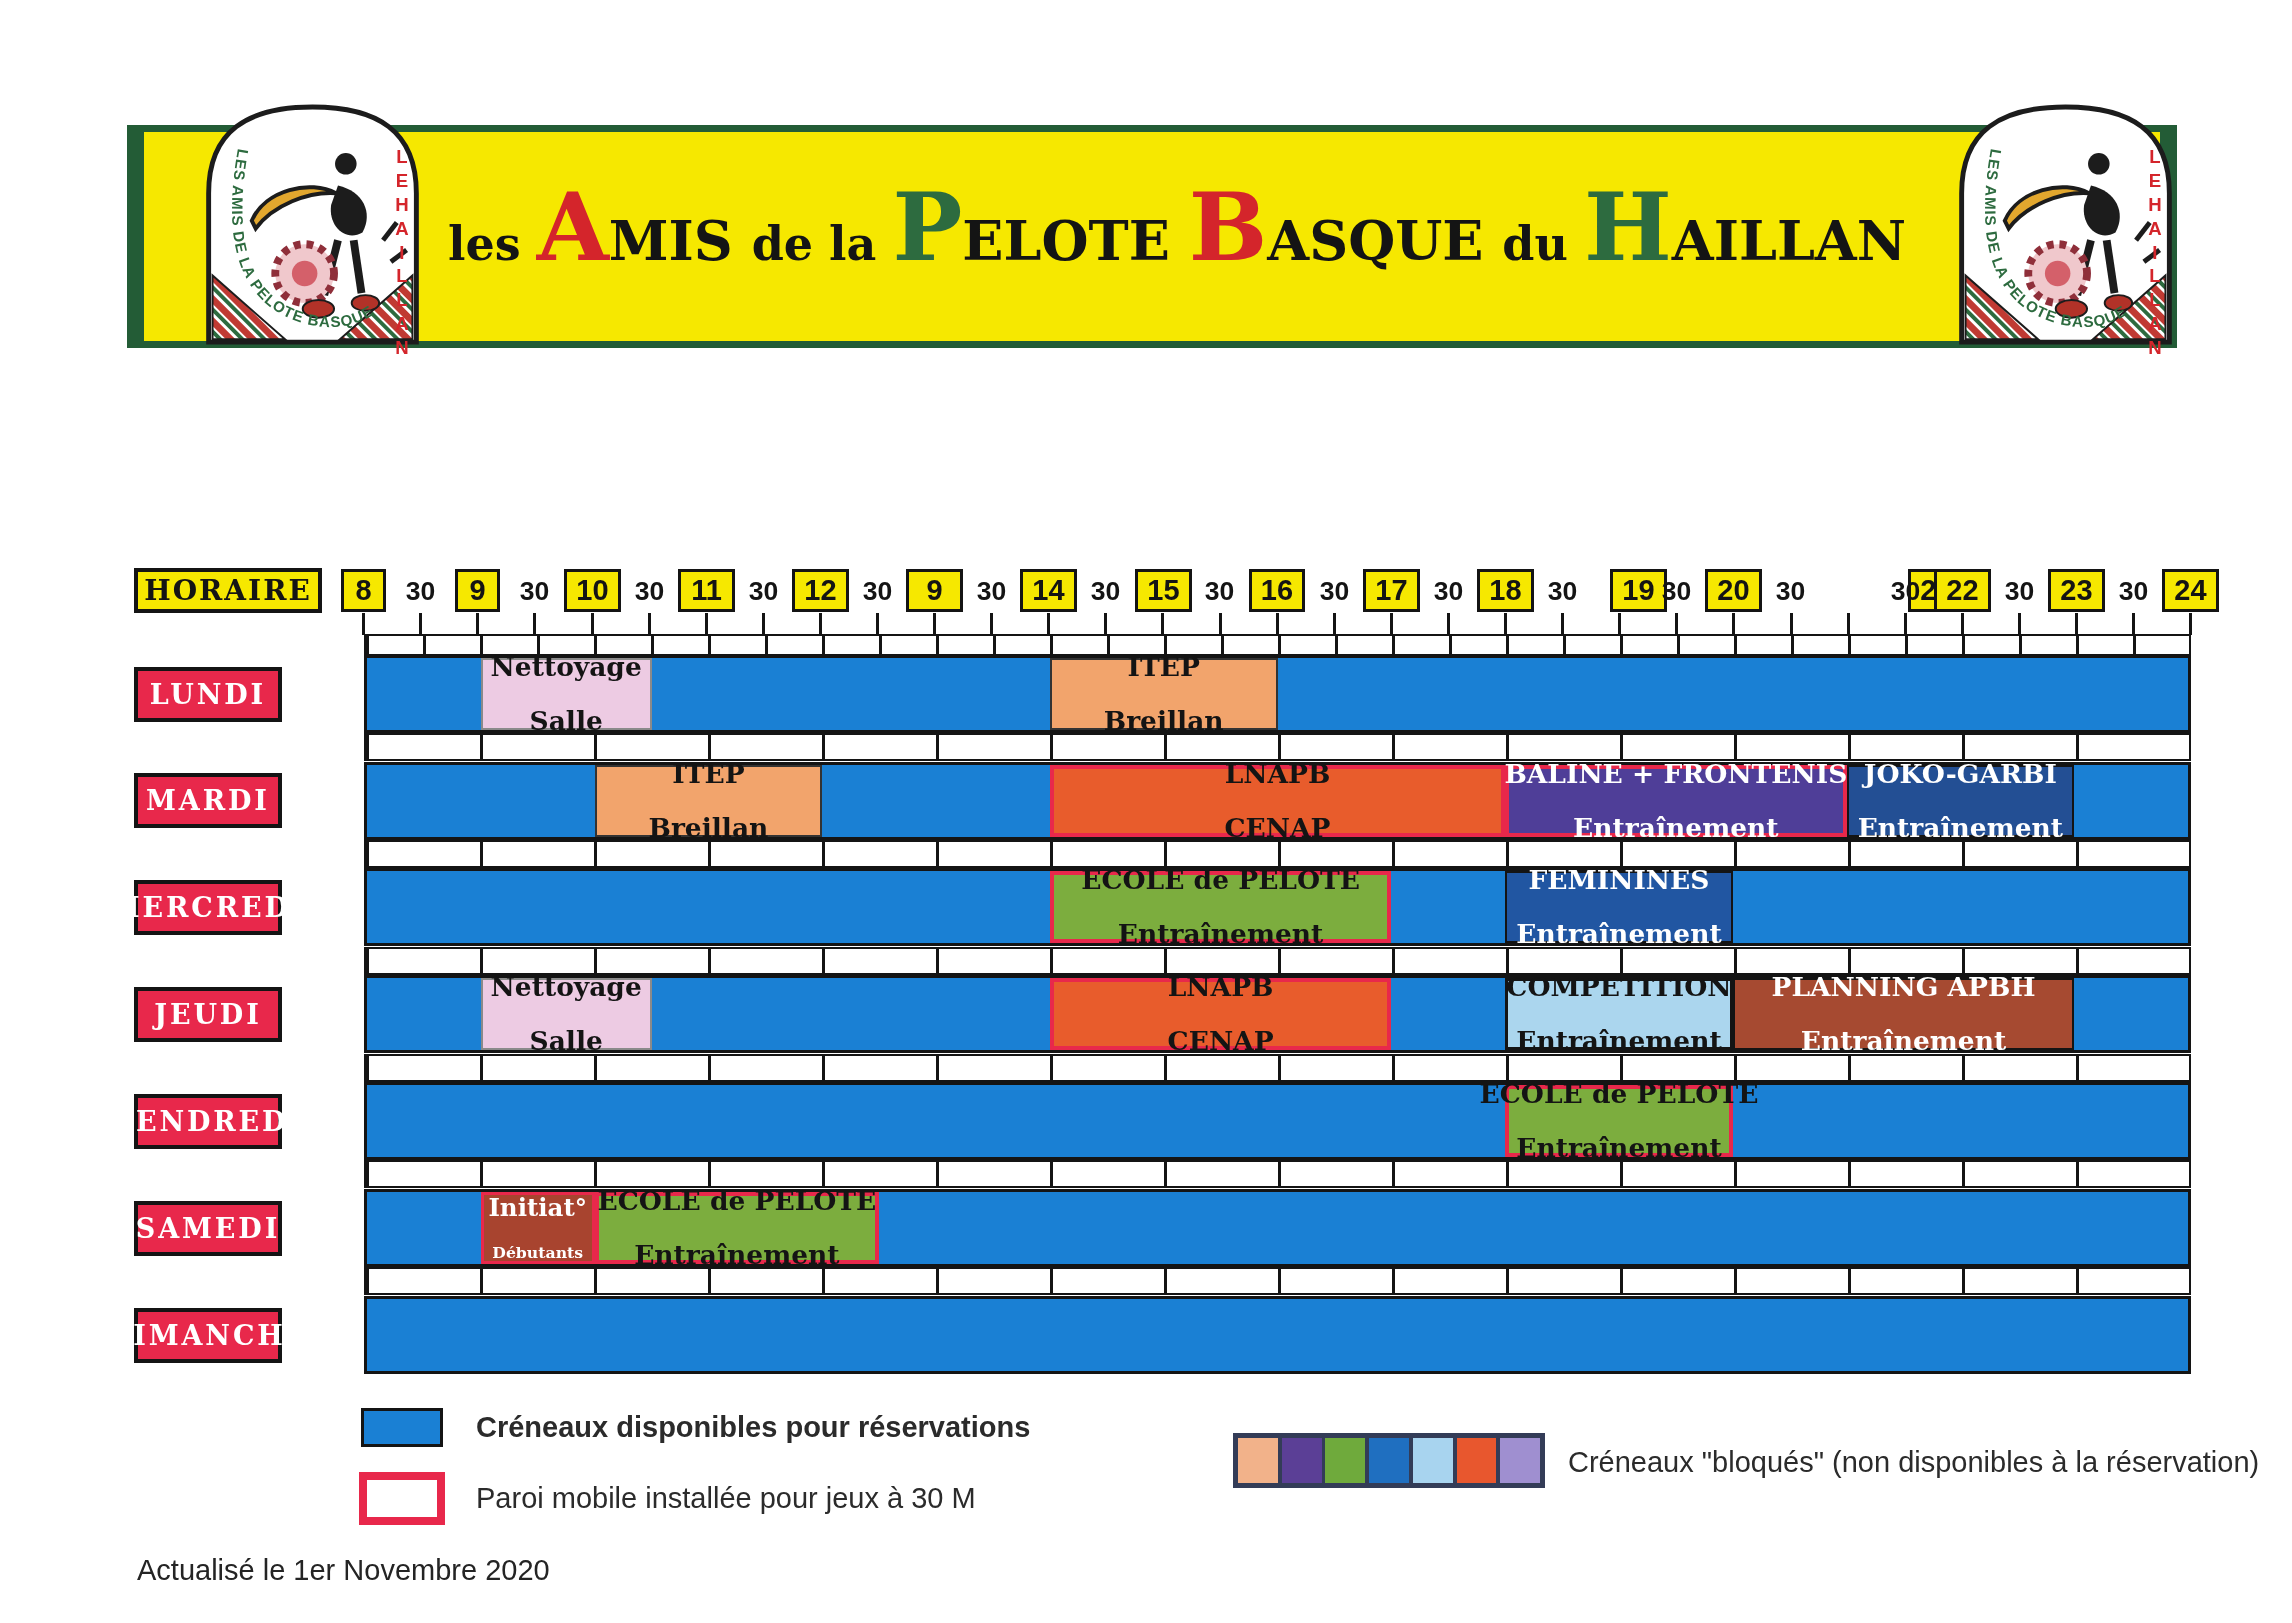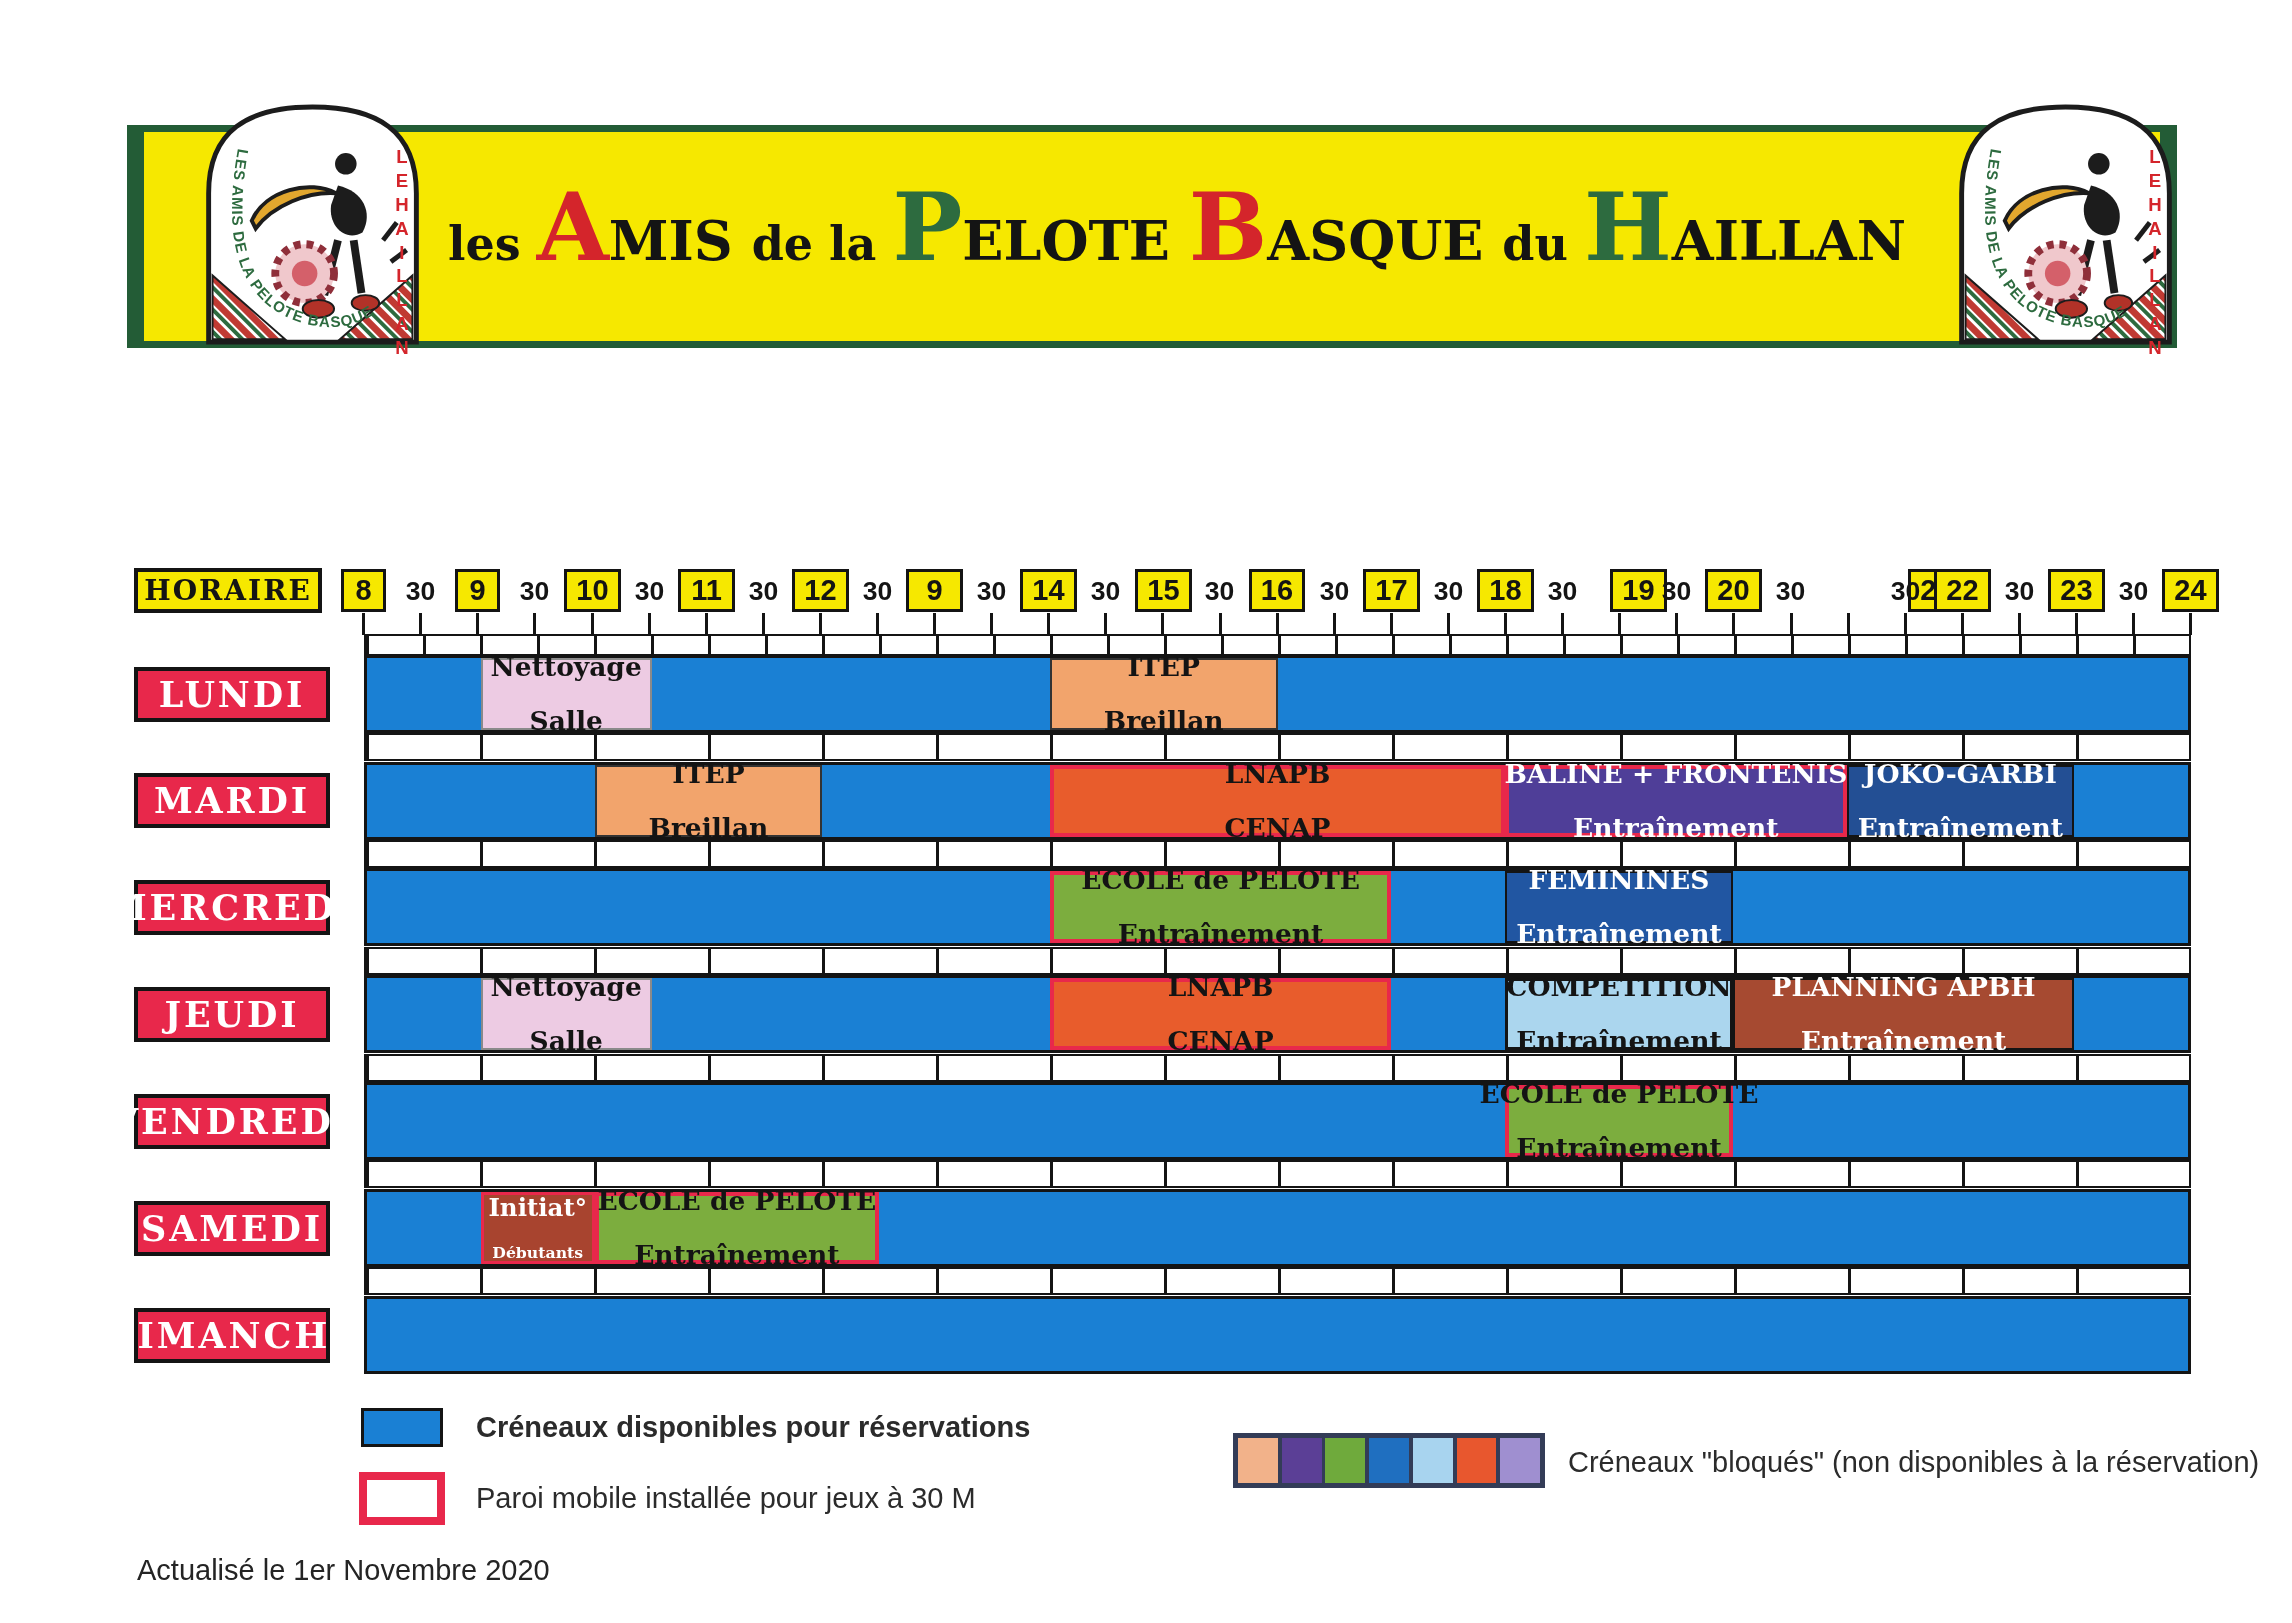--- a/index.html
+++ b/index.html
@@ -46,24 +46,24 @@
 
   
   .strip{position:absolute;left:364px;width:1827px;box-sizing:border-box;background:#ffffff;
     border:2.9px solid var(--grid-line,#141414);}
   .strip-half{top:634px;height:21.6px;
     background-image:repeating-linear-gradient(90deg,var(--grid-line,#141414) 0 2.9px,transparent 2.9px 57px);}
   .strip-hour{height:28px;
     background-image:repeating-linear-gradient(90deg,var(--grid-line,#141414) 0 2.9px,transparent 2.9px 114px);}
 
   
-  .day-label{position:absolute;left:134px;width:196px;height:55px;
+  .day-label{position:absolute;left:134px;width:148px;height:55px;
     background:var(--day-red,#e8284b);border:4.9px solid #141414;box-sizing:border-box;
     display:flex;align-items:center;justify-content:center;color:#ffffff;
-    font-family:"DejaVu Serif",serif;font-weight:bold;font-size:35px;letter-spacing:2.9px;}
+    font-family:"DejaVu Serif",serif;font-weight:bold;font-size:27px;letter-spacing:2.9px;}
   .day-bar{position:absolute;left:364px;width:1827px;height:78px;
     background:var(--slot-blue,#1a80d4);border:3.9px solid #141414;box-sizing:border-box;}
   .block{position:absolute;top:0;bottom:0;box-sizing:border-box;
     display:flex;flex-direction:column;align-items:center;justify-content:center;
     font-family:"DejaVu Serif",serif;font-weight:bold;text-align:center;line-height:1.2;gap:22px;}
   .block .bl{font-size:26.5px;white-space:nowrap;}
   .block.small .bl{font-size:24.5px;}
   .block.small .bl + .bl{font-size:15.7px;}
 
   

